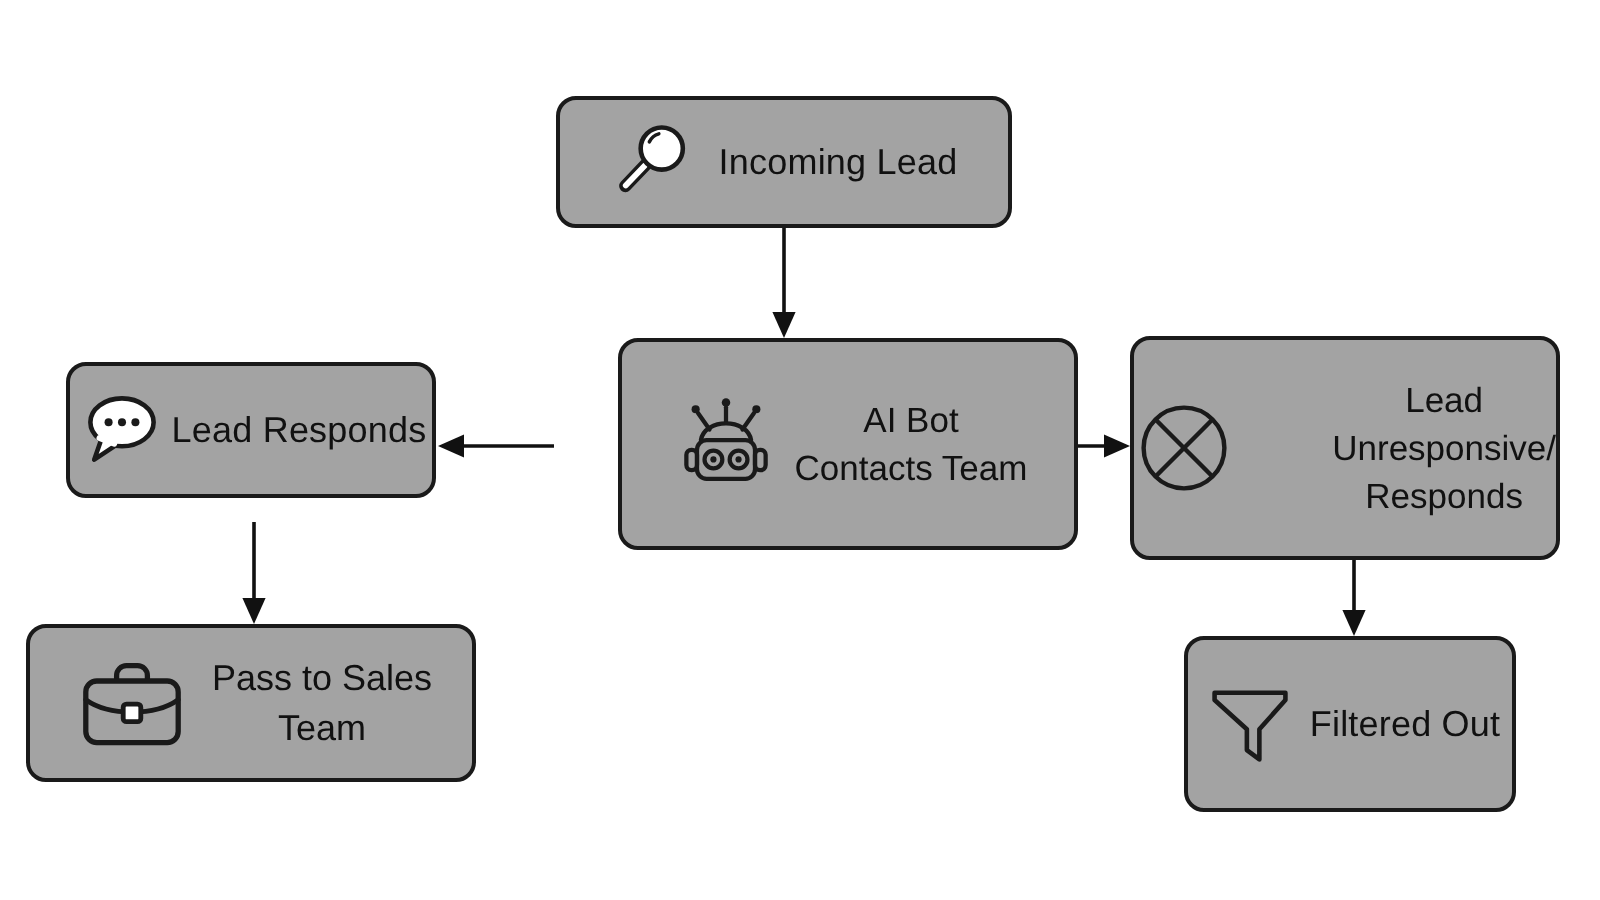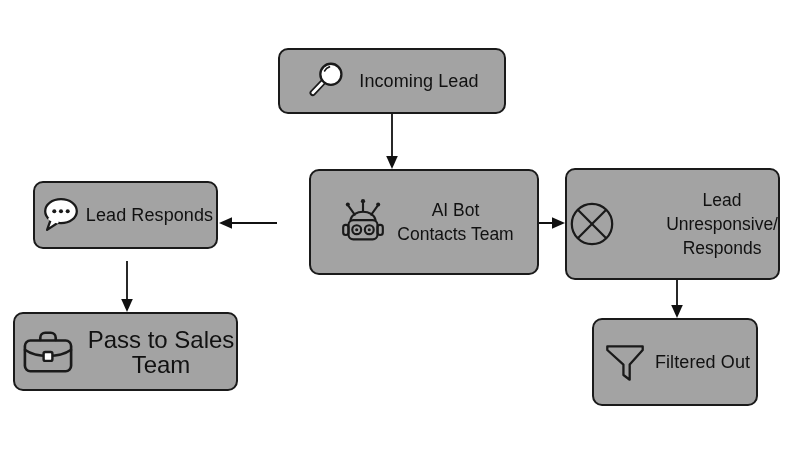--- a/index.html
+++ b/index.html
@@ -27,21 +27,21 @@
     border-radius: 10px;
     box-sizing: border-box;
     display: flex;
     align-items: center;
     justify-content: center;
   }
   .icon { display: inline-flex; align-items: center; justify-content: center; flex: 0 0 auto; }
   .icon svg { display: block; }
   .label { font-size: 18px; letter-spacing: 0.1px; }
   .lines { text-align: center; font-size: 17.5px; line-height: 24px; }
-  .lines2 { text-align: center; font-size: 24px; line-height: 25px; }
+  .lines2 { text-align: center; font-size: 18px; line-height: 25px; }
 
   .n-incoming  { left: 278px; top: 48px;  width: 228px; height: 66px;  gap: 8px; }
   .n-aibot     { left: 277px; top: 169px; width: 230px; height: 106px; gap: 5px; padding: 0 4px; margin-left: 32px; }
   .n-responds  { left: 33px;  top: 181px; width: 185px; height: 68px;  gap: 2px; }
   .n-unresp    { left: 565px; top: 168px; width: 215px; height: 112px; gap: 7px; justify-content: space-between; }
   .n-pass      { left: 13px;  top: 312px; width: 225px; height: 79px;  gap: 9px; }
   .n-filtered  { left: 592px; top: 318px; width: 166px; height: 88px;  gap: 5px; }
 </style>
 </head>
 <body>

